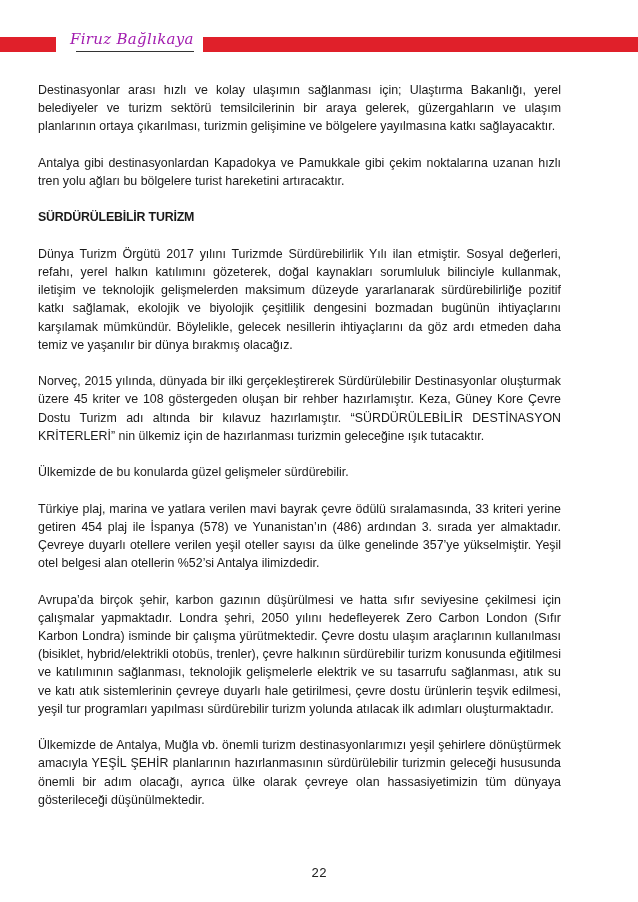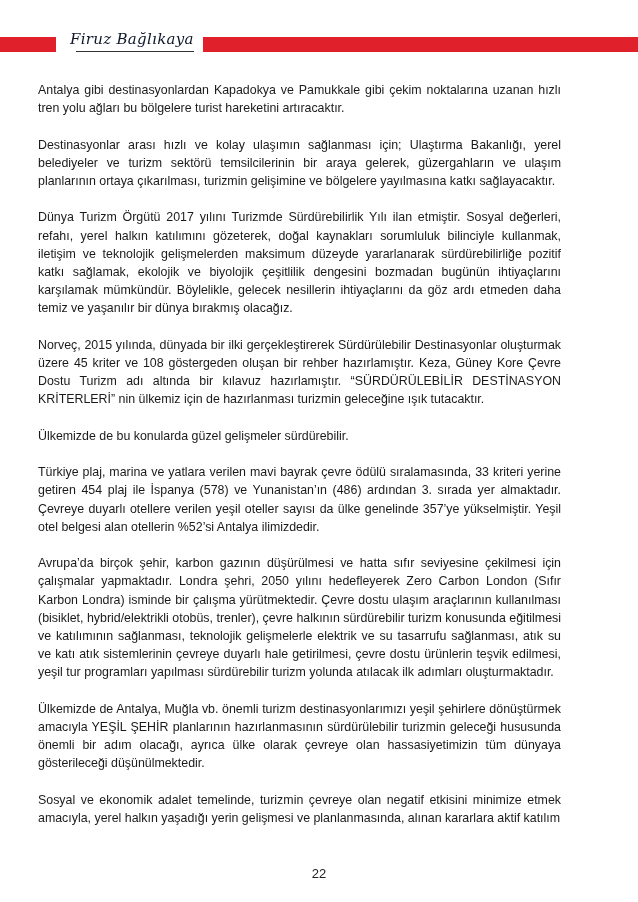--- a/index.html
+++ b/index.html
@@ -1,44 +1,44 @@
 <!DOCTYPE html>
 <html><head>
 <meta charset="utf-8">
 <style>
   html, body { margin: 0; padding: 0; background: #ffffff; }
   body { width: 638px; height: 902px; position: relative; overflow: hidden; }
   .header { position: absolute; top: 36px; left: 0; width: 638px; height: 16px; }
   .bar-left { position: absolute; left: 0; top: 1px; width: 56px; height: 15px; background: #e0202a; }
   .bar-right { position: absolute; left: 203px; top: 1px; width: 435px; height: 15px; background: #e0202a; }
   .signature { position: absolute; left: 70px; top: -6px; width: 128px; height: 28px; }
-  .signature-text { position: absolute; left: 0; top: 0; font-family: "DejaVu Serif", serif; font-style: italic; font-size: 15px; color: #0f172a; letter-spacing: 0.3px; white-space: nowrap; }
+  .signature-text { position: absolute; left: 0; top: 0; font-family: "DejaVu Serif", serif; font-style: italic; font-size: 15px; color: #a21caf; letter-spacing: 0.3px; white-space: nowrap; }
   .signature-underline { position: absolute; left: 6px; top: 21px; width: 118px; height: 1px; background: #333; }
   .content { position: absolute; left: 38px; top: 81px; width: 523px; font-family: "Liberation Sans", sans-serif; font-size: 12.4px; line-height: 18.2px; color: #1a1a1a; }
   .content p { margin: 0 0 18.2px 0; text-align: justify; hyphens: manual; }
   .content h2 { margin: 0 0 18.2px 0; font-size: 12.4px; font-weight: bold; line-height: 18.2px; letter-spacing: -0.2px; }
-  .page-number { position: absolute; left: 0; width: 638px; top: 866px; text-align: center; font-family: Liberation Sans, sans-serif; font-size: 13px; color: #222; }
+  .page-number { position: absolute; left: 0; width: 638px; top: 866px; text-align: center; font-family: Liberation Mono, monospace; font-size: 13px; color: #222; }
 </style>
 </head>
 <body>
 
 <div class="header">
   <div class="bar-left"></div>
   <div class="signature">
     <span class="signature-text">Firuz Bağlıkaya</span>
     <div class="signature-underline"></div>
   </div>
   <div class="bar-right"></div>
 </div>
 
 <div class="content">
+  <p>Destinasyonlar arası hızlı ve kolay ulaşımın sağlanması için; Ulaştırma Bakanlığı, yerel belediyeler ve turizm sektörü temsilcilerinin bir araya gelerek, güzergahların ve ulaşım planlarının ortaya çıkarılması, turizmin gelişimine ve bölgelere yayılmasına katkı sağlayacaktır.</p>
   <p>Antalya gibi destinasyonlardan Kapadokya ve Pamukkale gibi çekim noktalarına uzanan hızlı tren yolu ağları bu bölgelere turist hareketini artıracaktır.</p>
-  <p>Destinasyonlar arası hızlı ve kolay ulaşımın sağlanması için; Ulaştırma Bakanlığı, yerel belediyeler ve turizm sektörü temsilcilerinin bir araya gelerek, güzergahların ve ulaşım planlarının ortaya çıkarılması, turizmin gelişimine ve bölgelere yayılmasına katkı sağlayacaktır.</p>
+  <h2>SÜRDÜRÜLEBİLİR TURİZM</h2>
   <p>Dünya Turizm Örgütü 2017 yılını Turizmde Sürdürebilirlik Yılı ilan etmiştir. Sosyal değerleri, refahı, yerel halkın katılımını gözeterek, doğal kaynakları sorumluluk bilinciyle kullanmak, iletişim ve teknolojik gelişmelerden maksimum düzeyde yararlanarak sürdürebilirliğe pozitif katkı sağlamak, ekolojik ve biyolojik çeşitlilik dengesini bozmadan bugünün ihtiyaçlarını karşılamak mümkündür. Böylelikle, gelecek nesillerin ihtiyaçlarını da göz ardı etmeden daha temiz ve yaşanılır bir dünya bırakmış olacağız.</p>
   <p>Norveç, 2015 yılında, dünyada bir ilki gerçekleştirerek Sürdürülebilir Destinasyonlar oluşturmak üzere 45 kriter ve 108 göstergeden oluşan bir rehber hazırlamıştır. Keza, Güney Kore Çevre Dostu Turizm adı altında bir kılavuz hazırlamıştır. “SÜRDÜRÜLEBİLİR DESTİNASYON KRİTERLERİ” nin ülkemiz için de hazırlanması turizmin geleceğine ışık tutacaktır.</p>
   <p>Ülkemizde de bu konularda güzel gelişmeler sürdürebilir.</p>
   <p>Türkiye plaj, marina ve yatlara verilen mavi bayrak çevre ödülü sıralamasında, 33 kriteri yerine getiren 454 plaj ile İspanya (578) ve Yunanistan’ın (486) ardından 3. sırada yer almaktadır. Çevreye duyarlı otellere verilen yeşil oteller sayısı da ülke genelinde 357’ye yükselmiştir. Yeşil otel belgesi alan otellerin %52’si Antalya ilimizdedir.</p>
   <p>Avrupa’da birçok şehir, karbon gazının düşürülmesi ve hatta sıfır seviyesine çekilmesi için çalışmalar yapmaktadır. Londra şehri, 2050 yılını hedefleyerek Zero Carbon London (Sıfır Karbon Londra) isminde bir çalışma yürütmektedir. Çevre dostu ulaşım araçlarının kullanılması (bisiklet, hybrid/elektrikli otobüs, trenler), çevre halkının sürdürebilir turizm konusunda eğitilmesi ve katılımının sağlanması, teknolojik gelişmelerle elektrik ve su tasarrufu sağlanması, atık su ve katı atık sistemlerinin çevreye duyarlı hale getirilmesi, çevre dostu ürünlerin teşvik edilmesi, yeşil tur programları yapılması sürdürebilir turizm yolunda atılacak ilk adımları oluşturmaktadır.</p>
   <p>Ülkemizde de Antalya, Muğla vb. önemli turizm destinasyonlarımızı yeşil şehirlere dönüştürmek amacıyla YEŞİL ŞEHİR planlarının hazırlanmasının sürdürülebilir turizmin geleceği hususunda önemli bir adım olacağı, ayrıca ülke olarak çevreye olan hassasiyetimizin tüm dünyaya gösterileceği düşünülmektedir.</p>
-  <p>Sosyal ve ekonomik adalet temelinde, turizmin çevreye olan negatif etkisini minimize etmek amacıyla, yerel halkın yaşadığı yerin gelişmesi ve planlanmasında, alınan kararlara aktif katılım</p>
 </div>
 
 <div class="page-number">22</div>
 
 </body></html>

